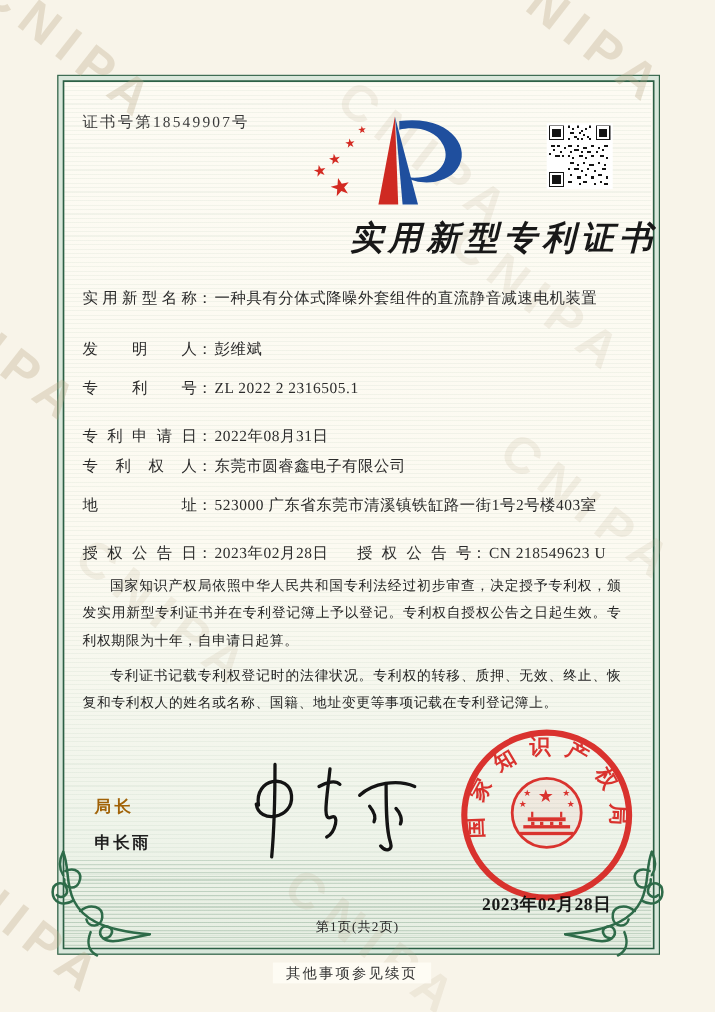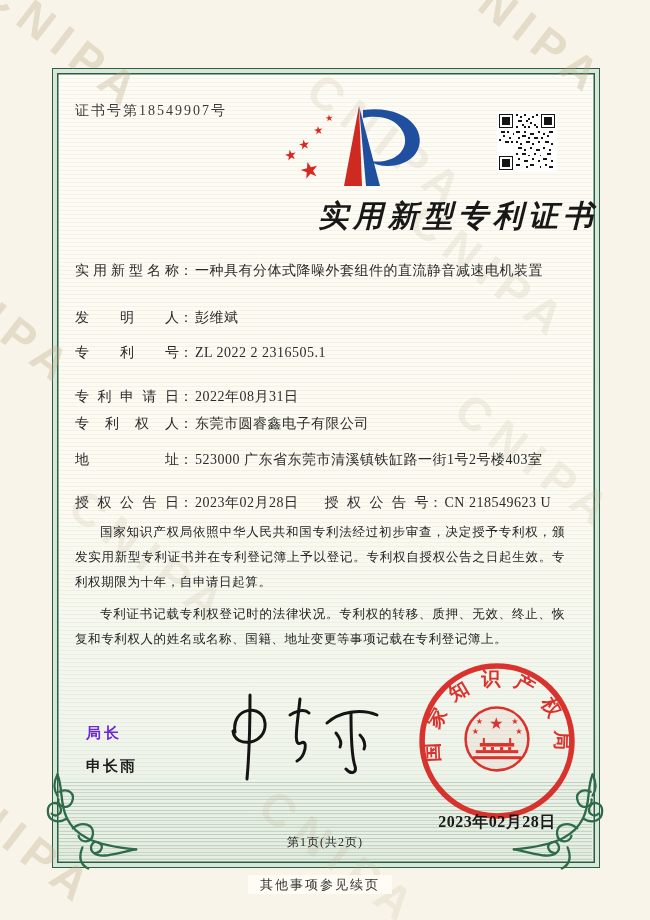--- a/index.html
+++ b/index.html
@@ -37,21 +37,21 @@
   .flabel{display:inline-block;width:104px;text-align:justify;text-align-last:justify;vertical-align:bottom;}
   .fcolon{display:inline-block;margin-right:2px;}
   .fvalue{letter-spacing:0.5px;}
   .pair2{margin-left:26px;}
 
   .paragraphs{left:75px;top:520px;width:502px;font-size:12.5px;line-height:25px;
               text-align:justify;color:#242424;letter-spacing:0.6px;}
   .paragraphs p{margin:0 12px 7px 0;text-indent:2em;}
 
   .officer{left:86px;top:724px;font-family:"Liberation Sans",sans-serif;
-           font-size:15px;letter-spacing:3px;color:#6d28d9;font-weight:600;}
+           font-size:15px;letter-spacing:3px;color:#a16207;font-weight:600;}
   .officer-name{left:86px;top:757px;font-family:"Liberation Sans",sans-serif;
            font-size:15px;letter-spacing:2px;color:#1f1f1f;font-weight:600;}
   .signature{left:205px;top:686px;width:185px;height:102px;}
 
   .seal{left:416px;top:660px;width:162px;height:162px;opacity:0.92;}
   .seal-date{left:416px;top:812px;width:162px;text-align:center;font-size:16px;font-weight:600;
              color:#1c1c1c;letter-spacing:0.5px;mix-blend-mode:multiply;z-index:4;}
 
   .page-info{left:52px;top:834px;width:546px;text-align:center;font-size:12px;
              letter-spacing:1px;color:#2a2a2a;z-index:3;}

